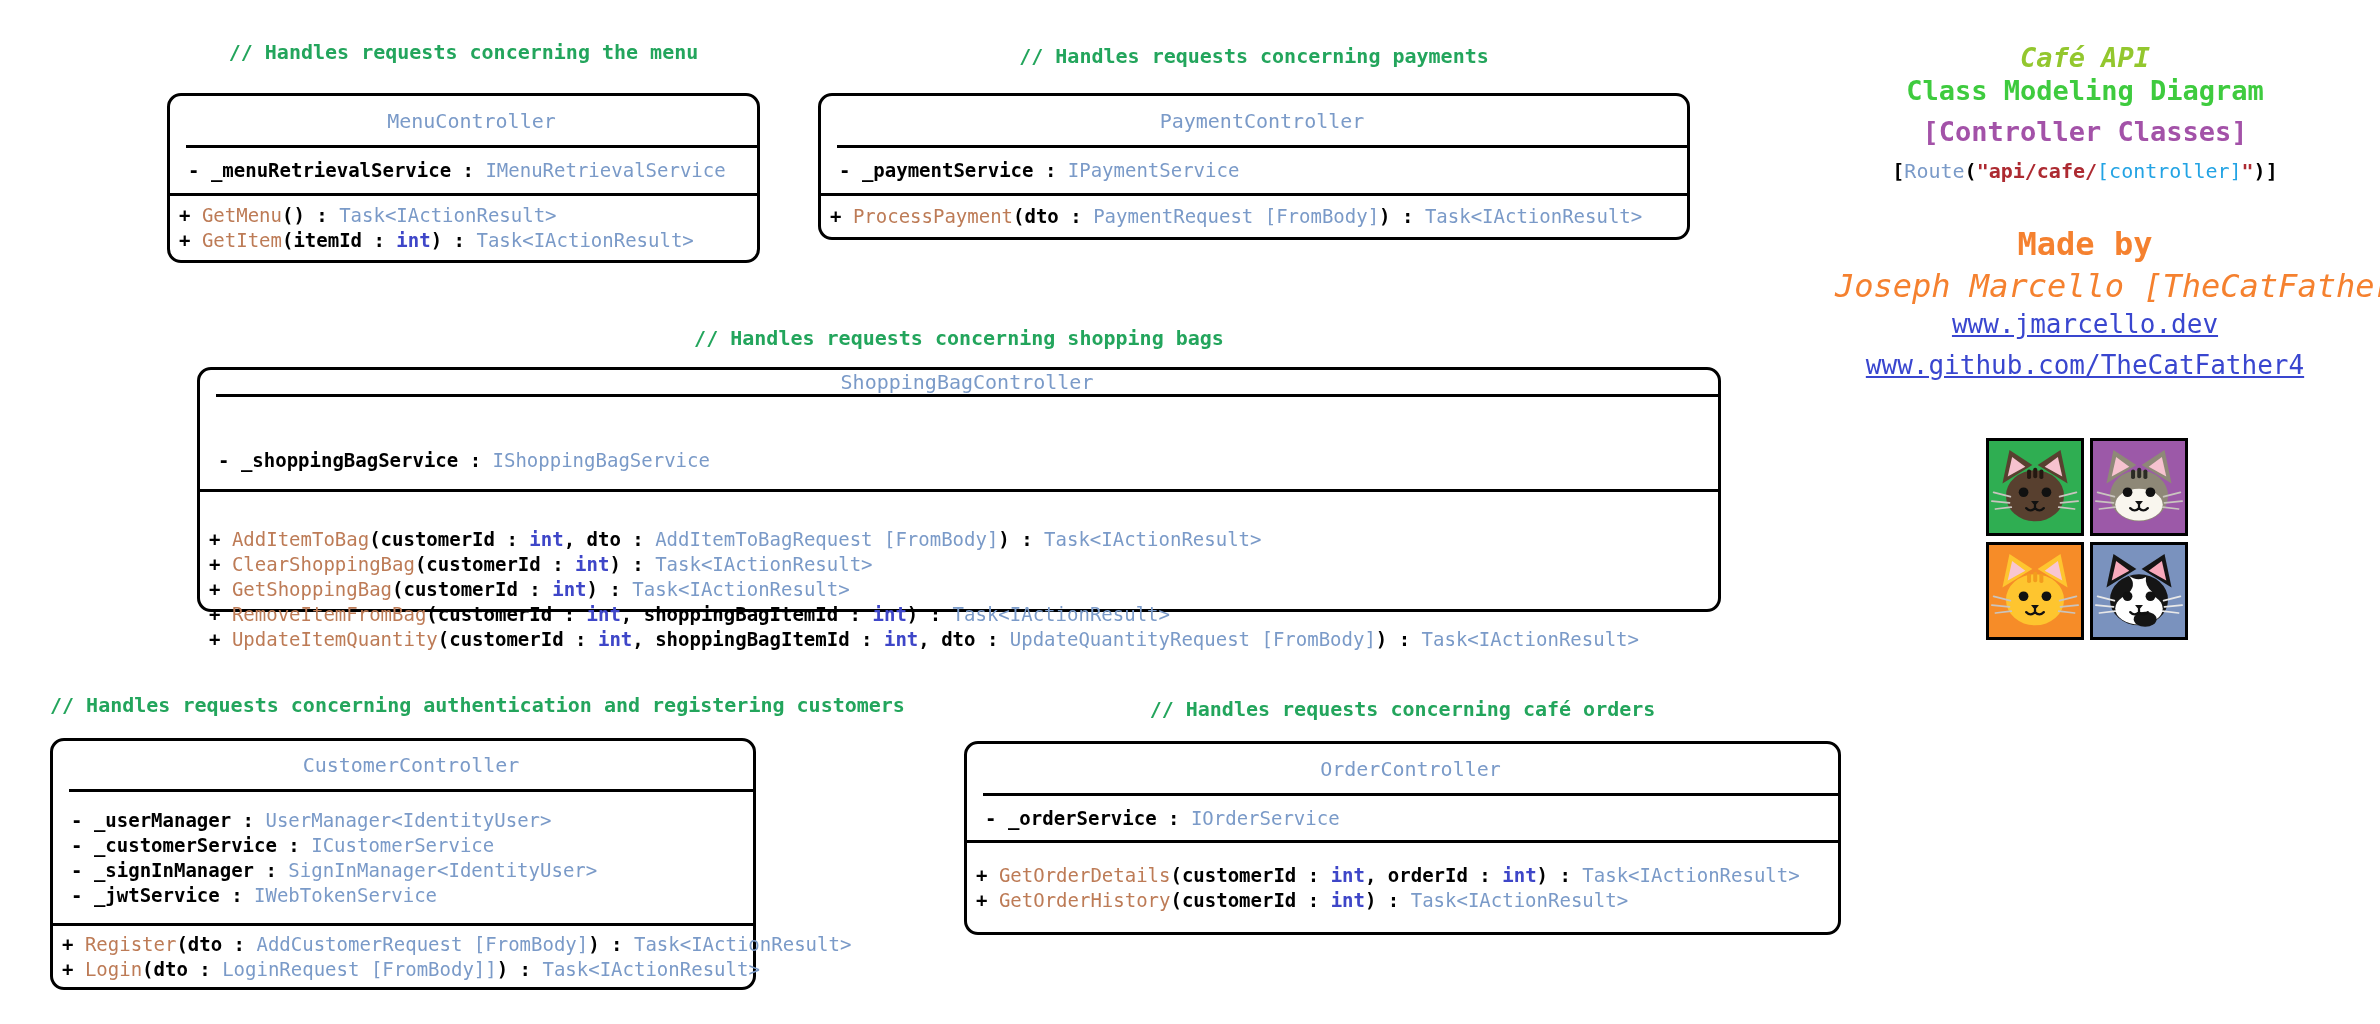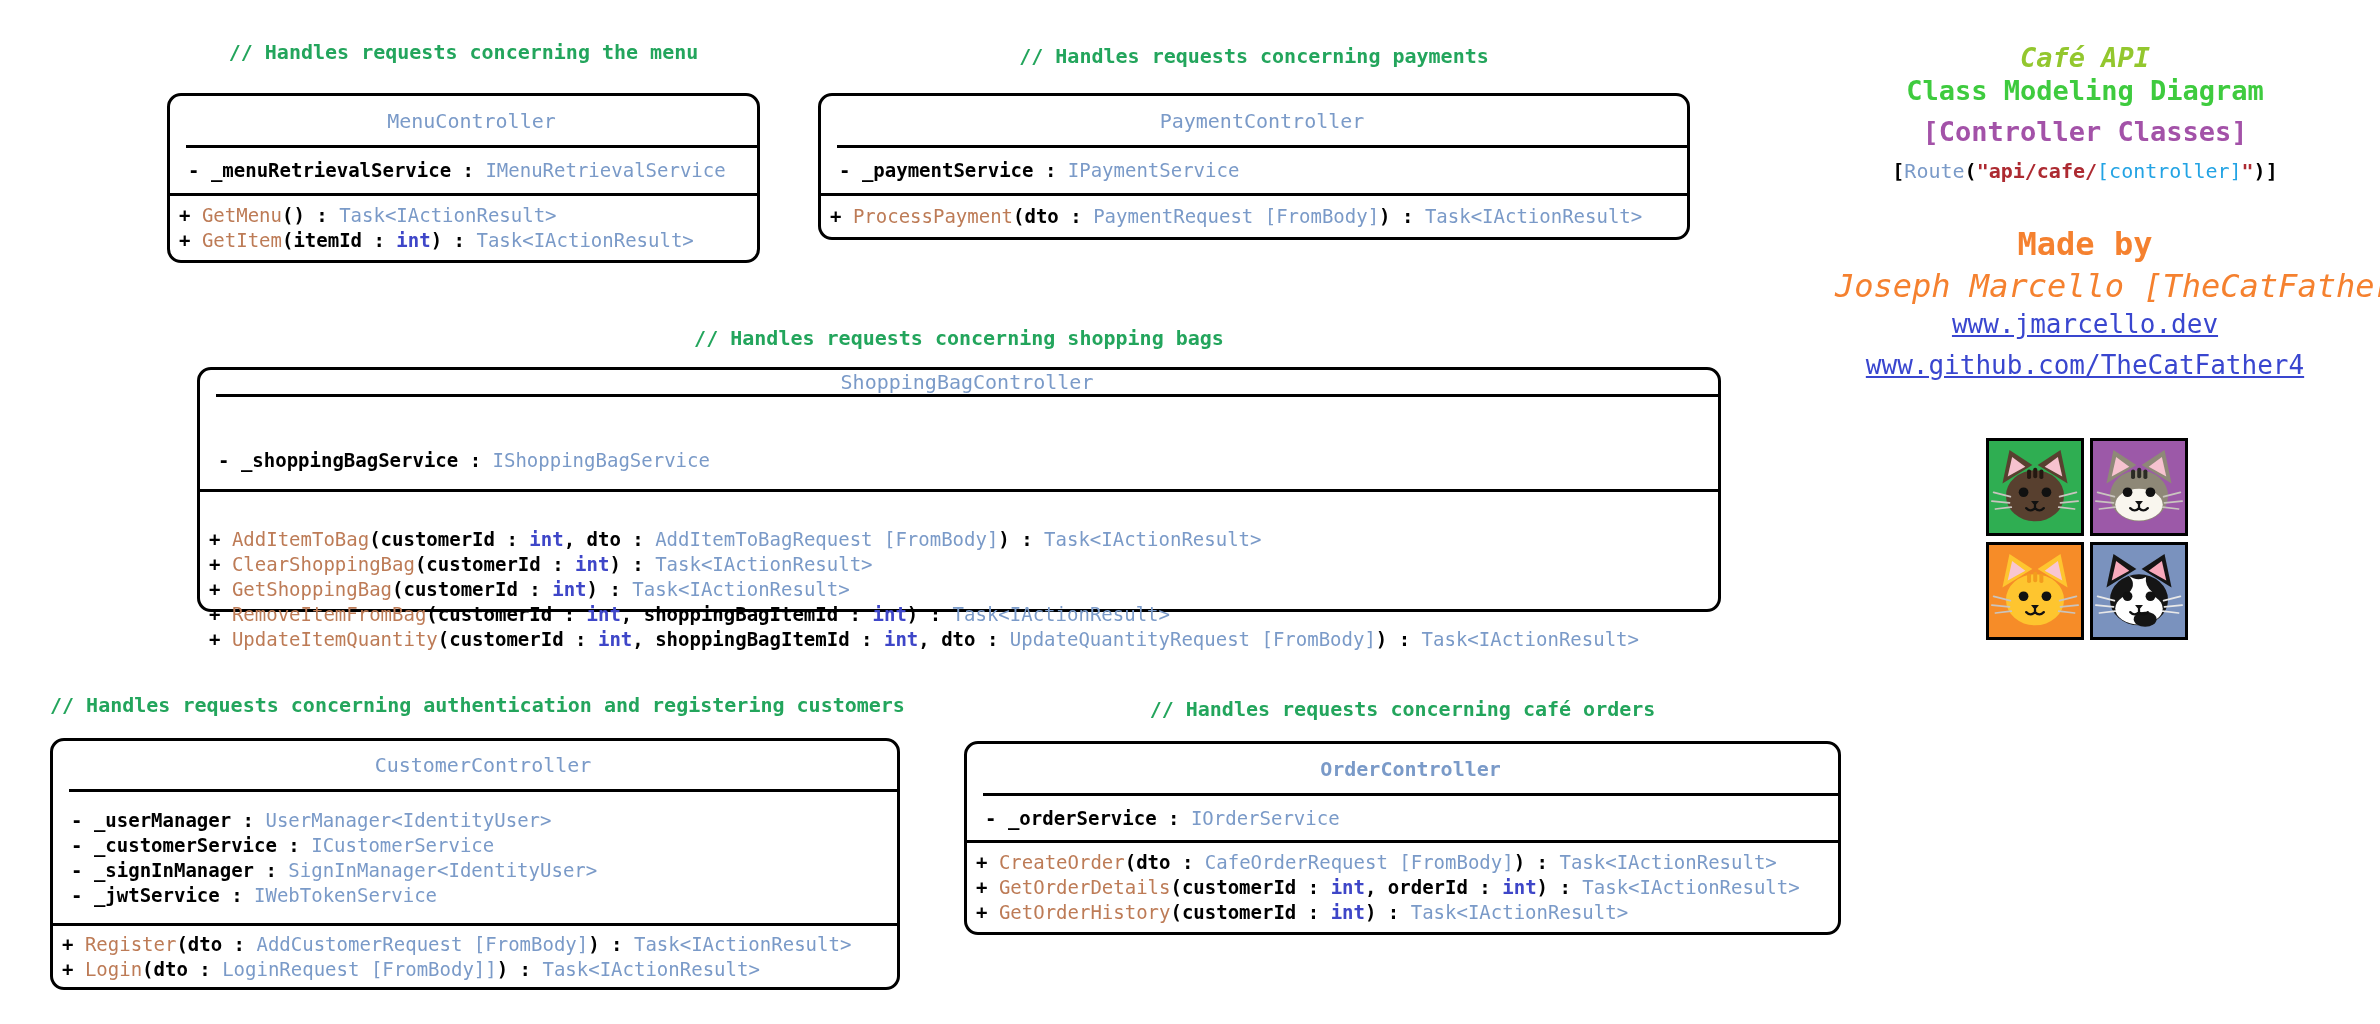--- a/index.html
+++ b/index.html
@@ -80,43 +80,42 @@
     <div class="uml-methods">
         <div class="code-line"><span class="tok-p">+ </span><span class="tok-m">AddItemToBag</span><span class="tok-p">(customerId : </span><span class="tok-i">int</span><span class="tok-p">, dto : </span><span class="tok-t">AddItemToBagRequest [FromBody]</span><span class="tok-p">) : </span><span class="tok-t">Task&lt;IActionResult&gt;</span></div>
         <div class="code-line"><span class="tok-p">+ </span><span class="tok-m">ClearShoppingBag</span><span class="tok-p">(customerId : </span><span class="tok-i">int</span><span class="tok-p">) : </span><span class="tok-t">Task&lt;IActionResult&gt;</span></div>
         <div class="code-line"><span class="tok-p">+ </span><span class="tok-m">GetShoppingBag</span><span class="tok-p">(customerId : </span><span class="tok-i">int</span><span class="tok-p">) : </span><span class="tok-t">Task&lt;IActionResult&gt;</span></div>
         <div class="code-line"><span class="tok-p">+ </span><span class="tok-m">RemoveItemFromBag</span><span class="tok-p">(customerId : </span><span class="tok-i">int</span><span class="tok-p">, shoppingBagItemId : </span><span class="tok-i">int</span><span class="tok-p">) : </span><span class="tok-t">Task&lt;IActionResult&gt;</span></div>
         <div class="code-line"><span class="tok-p">+ </span><span class="tok-m">UpdateItemQuantity</span><span class="tok-p">(customerId : </span><span class="tok-i">int</span><span class="tok-p">, shoppingBagItemId : </span><span class="tok-i">int</span><span class="tok-p">, dto : </span><span class="tok-t">UpdateQuantityRequest [FromBody]</span><span class="tok-p">) : </span><span class="tok-t">Task&lt;IActionResult&gt;</span></div>
       </div>
   </div>
 
   <div class="uml-comment" style="left:50px;top:693px;width:850px;">// Handles requests concerning authentication and registering customers</div>
-  <div class="uml-box" style="left:50px;top:738px;width:850px;height:252px;">
+  <div class="uml-box" style="left:50px;top:738px;width:706px;height:252px;">
     <div class="uml-title" style="height:51px;">CustomerController</div>
     <div class="uml-attrs" style="height:134px;">
         <div class="code-line"><span class="tok-p">- _userManager : </span><span class="tok-t">UserManager&lt;IdentityUser&gt;</span></div>
         <div class="code-line"><span class="tok-p">- _customerService : </span><span class="tok-t">ICustomerService</span></div>
         <div class="code-line"><span class="tok-p">- _signInManager : </span><span class="tok-t">SignInManager&lt;IdentityUser&gt;</span></div>
         <div class="code-line"><span class="tok-p">- _jwtService : </span><span class="tok-t">IWebTokenService</span></div>
       </div>
     <div class="uml-methods">
         <div class="code-line"><span class="tok-p">+ </span><span class="tok-m">Register</span><span class="tok-p">(dto : </span><span class="tok-t">AddCustomerRequest [FromBody]</span><span class="tok-p">) : </span><span class="tok-t">Task&lt;IActionResult&gt;</span></div>
         <div class="code-line"><span class="tok-p">+ </span><span class="tok-m">Login</span><span class="tok-p">(dto : </span><span class="tok-t">LoginRequest [FromBody]]</span><span class="tok-p">) : </span><span class="tok-t">Task&lt;IActionResult&gt;</span></div>
       </div>
   </div>
 
   <div class="uml-comment" style="left:964px;top:697px;width:877px;">// Handles requests concerning café orders</div>
   <div class="stray-dot" style="left:1310px;top:748px;"></div>
   <div class="uml-box" style="left:964px;top:741px;width:877px;height:194px;">
-    <div class="uml-title" style="height:52px;font-weight:bold;">OrderController</div>
+    <div class="uml-title" style="height:52px;">OrderController</div>
     <div class="uml-attrs" style="height:47px;">
         <div class="code-line"><span class="tok-p">- _orderService : </span><span class="tok-t">IOrderService</span></div>
       </div>
     <div class="uml-methods">
-        <div class="code-line"><span class="tok-p">+ </span><span class="tok-m">CreateOrder</span><span class="tok-p">(dto : </span><span class="tok-t">CafeOrderRequest [FromBody]</span><span class="tok-p">) : </span><span class="tok-t">Task&lt;IActionResult&gt;</span></div>
         <div class="code-line"><span class="tok-p">+ </span><span class="tok-m">GetOrderDetails</span><span class="tok-p">(customerId : </span><span class="tok-i">int</span><span class="tok-p">, orderId : </span><span class="tok-i">int</span><span class="tok-p">) : </span><span class="tok-t">Task&lt;IActionResult&gt;</span></div>
         <div class="code-line"><span class="tok-p">+ </span><span class="tok-m">GetOrderHistory</span><span class="tok-p">(customerId : </span><span class="tok-i">int</span><span class="tok-p">) : </span><span class="tok-t">Task&lt;IActionResult&gt;</span></div>
       </div>
   </div>
 
   <div class="side-line t-cafe" style="top:42px;">Café API</div>
   <div class="side-line t-diagram" style="top:75px;">Class Modeling Diagram</div>
   <div class="side-line t-classes" style="top:116px;">[Controller Classes]</div>
   <div class="side-line t-route" style="top:159px;"><div class="code-line"><span class="tok-p">[</span><span class="tok-t">Route</span><span class="tok-p">(</span><span class="tok-rs">"api/cafe/</span><span class="tok-rc">[controller]</span><span class="tok-rs">"</span><span class="tok-p">)]</span></div></div>
   <div class="side-line t-made" style="top:225px;">Made by</div>

